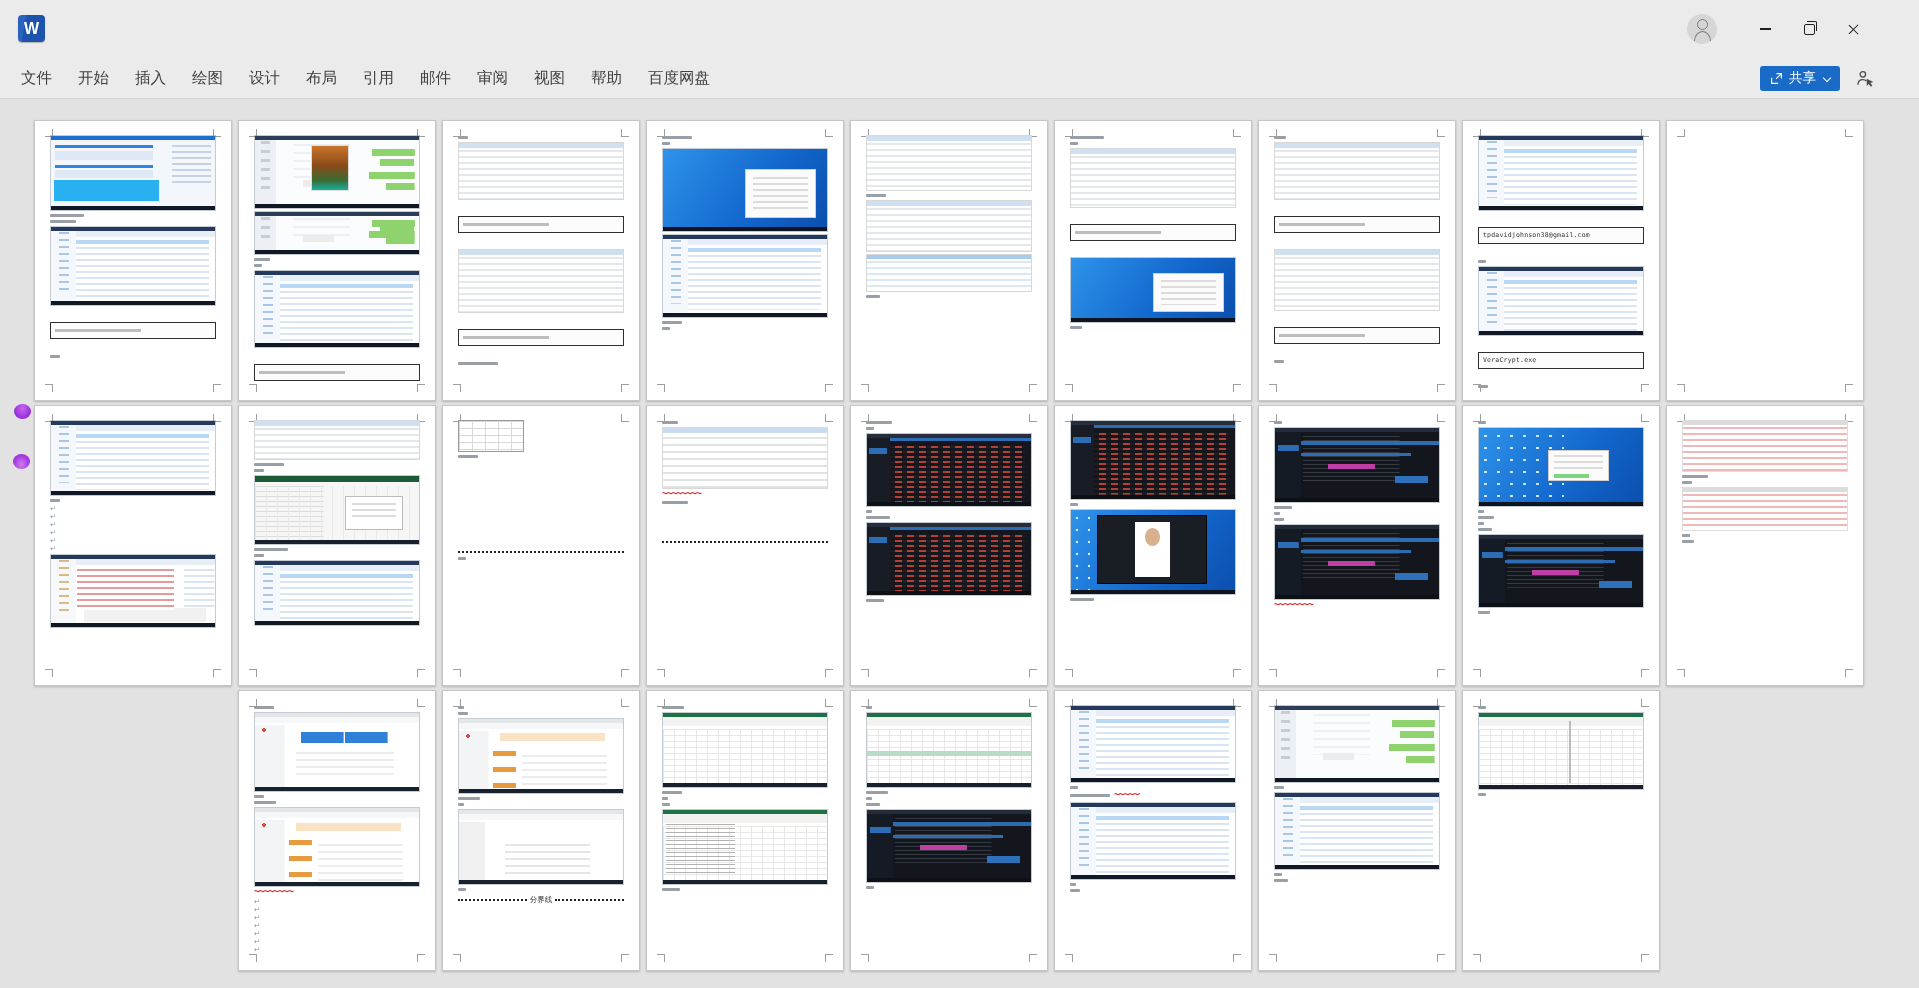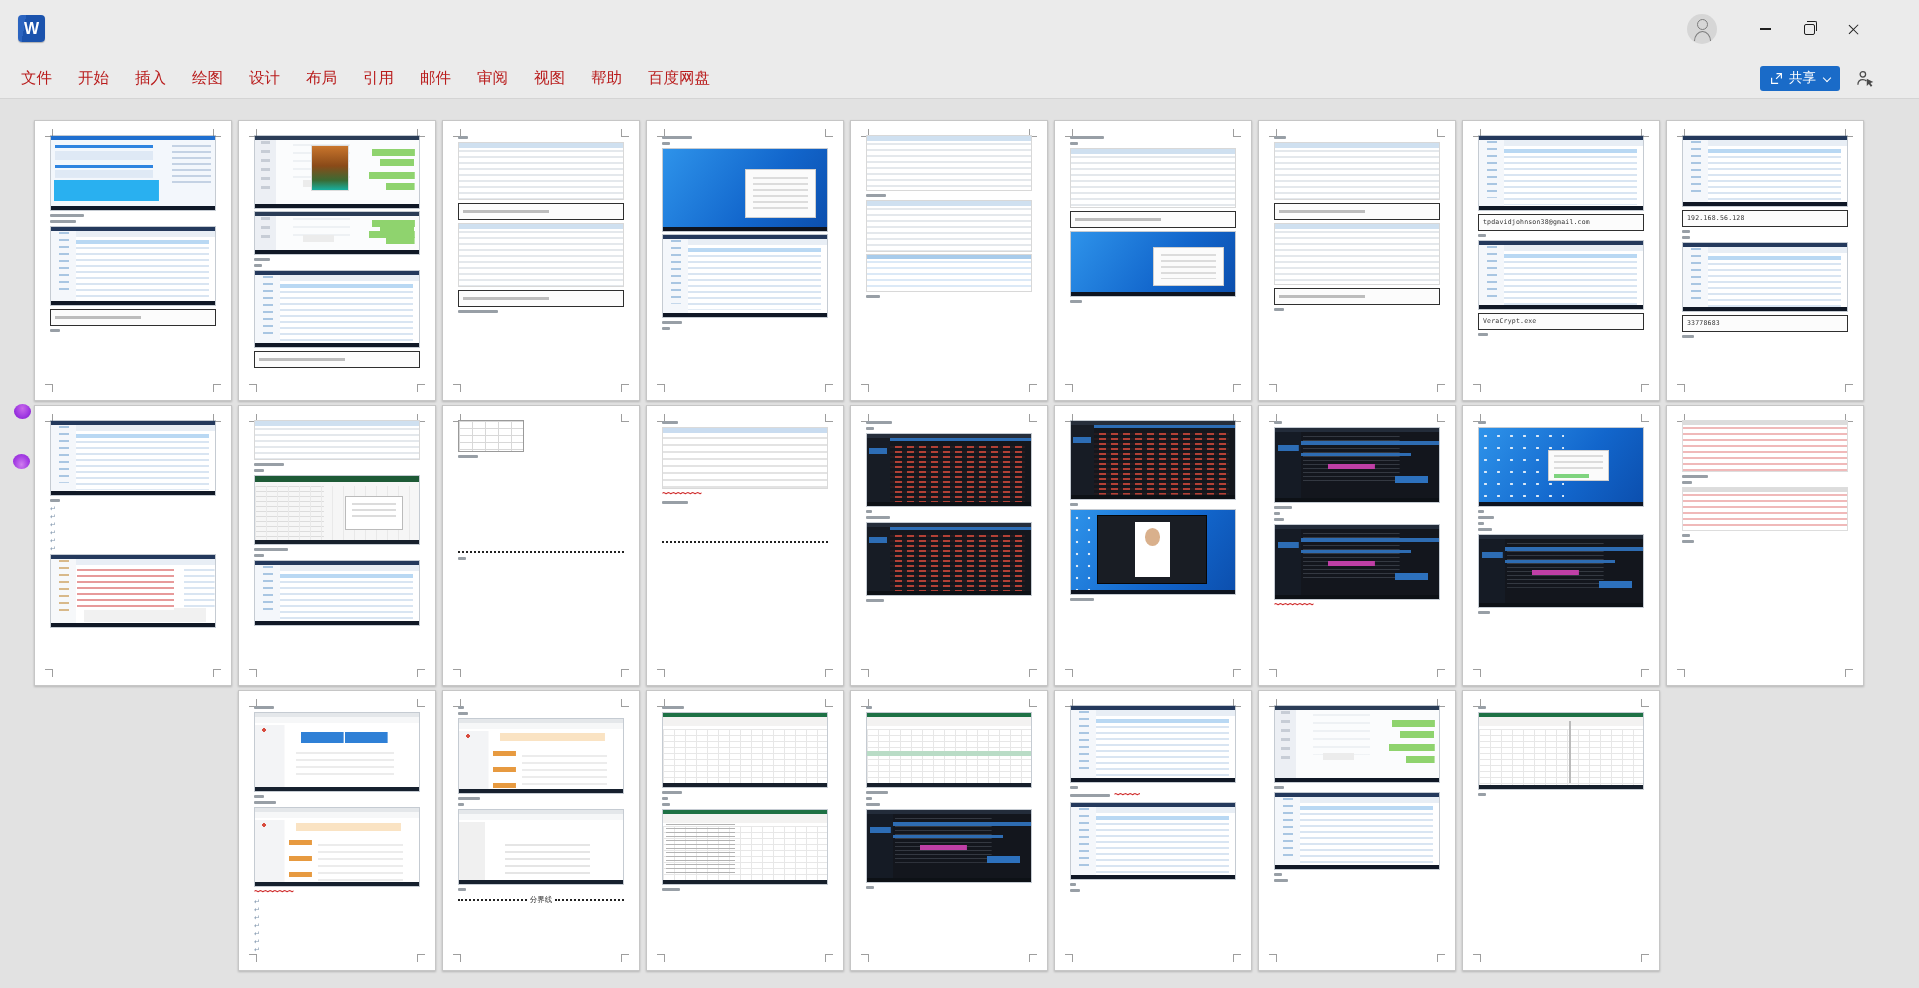--- a/index.html
+++ b/index.html
@@ -31,21 +31,21 @@
   .wbtn-min i{display:block;width:11px;height:1.5px;background:#1f1f1f;}
   .wbtn-max i{display:block;width:9px;height:9px;border:1.2px solid #1f1f1f;border-radius:2px;position:relative;}
   .wbtn-max i::after{content:"";position:absolute;left:2px;top:-4px;width:9px;height:9px;
     border-top:1.2px solid #1f1f1f;border-right:1.2px solid #1f1f1f;border-radius:0 2px 0 0;}
   .wbtn-close i{display:block;position:relative;width:13px;height:13px;}
   .wbtn-close i::before,.wbtn-close i::after{content:"";position:absolute;left:6px;top:0;width:1.4px;height:13px;background:#1f1f1f;}
   .wbtn-close i::before{transform:rotate(45deg);} .wbtn-close i::after{transform:rotate(-45deg);}
   
   .ribbonrow{position:absolute;left:0;top:58px;width:1919px;height:40px;background:#ebebeb;}
   .tabs{list-style:none;margin:0;padding:0 0 0 8px;display:flex;align-items:center;height:40px;}
-  .tabs li{padding:0 13px;font-size:15.5px;color:#b91c1c;cursor:default;}
+  .tabs li{padding:0 13px;font-size:15.5px;color:#404040;cursor:default;}
   .rb-right{position:absolute;right:44px;top:0;height:40px;display:flex;align-items:center;gap:16px;}
   .sharebtn{display:flex;align-items:center;gap:6px;background:#1a6bc8;color:#fff;height:25px;
     padding:0 10px;border-radius:3px;font-size:13.5px;}
   .sharebtn .chev{border-color:#fff;width:5px;height:5px;border-width:1.3px;margin:0 0 0 2px;}
   
   .canvas{position:absolute;left:0;top:98px;width:1919px;height:890px;background:#e2e2e2;border-top:1px solid #d4d4d4;}
   .grid{position:absolute;left:34px;top:21px;display:grid;grid-template-columns:repeat(9,198px);
     grid-auto-rows:281px;column-gap:6px;row-gap:4px;}
   .pg{background:#fff;border:1px solid #c6c6c6;box-shadow:0 1px 2px rgba(0,0,0,.2);
     position:relative;box-sizing:border-box;}
@@ -53,21 +53,21 @@
   u.cm{position:absolute;width:7px;height:7px;display:block;}
   u.tl{left:10px;top:8px;border-right:1px solid #9e9e9e;border-bottom:1px solid #9e9e9e;}
   u.tr{right:10px;top:8px;border-left:1px solid #9e9e9e;border-bottom:1px solid #9e9e9e;}
   u.bl{left:10px;bottom:8px;border-right:1px solid #9e9e9e;border-top:1px solid #9e9e9e;}
   u.br{right:10px;bottom:8px;border-left:1px solid #9e9e9e;border-top:1px solid #9e9e9e;}
   .ink{position:absolute;width:17px;height:15px;border-radius:50%;}
   .ink1{left:14px;top:305px;background:radial-gradient(ellipse at 50% 30%,#c868ea 0%,#a03ae2 55%,#7a14c9 100%);}
   .ink2{left:13px;top:355px;background:radial-gradient(ellipse at 50% 70%,#cf7ef0 0%,#a741e4 55%,#8a1fd6 100%);}
   
   .cap{height:3px;background:#989fa6;border-radius:1px;margin:3px 0;}
-  .abox{height:15px;border:1px solid #2f2f2f;background:#fcfcfc;margin:3px 0;display:flex;align-items:center;
+  .abox{height:15px;border:1px solid #2f2f2f;background:#fcfcfc;margin:16px 0;display:flex;align-items:center;
     padding:0 4px;font:6.5px/1 "DejaVu Sans Mono","Liberation Mono",monospace;color:#333;letter-spacing:.2px;}
   .abox b{font-weight:normal;}
   .blurbar{width:55%;height:3px;background:#bdbdbd;}
   .sq{color:#cf2b2b;font-size:10px;line-height:6px;height:7px;overflow:hidden;letter-spacing:-1px;
     font-weight:bold;width:46px;margin:2px 0;}
   .caprow{display:flex;align-items:center;gap:4px;margin:3px 0;}
   .caprow .cap{margin:0;width:40px;}
   .caprow .sq{width:26px;margin:0;}
   .dots{display:flex;align-items:center;gap:3px;margin:4px 0;}
   .dots s{flex:1;border-top:2px dotted #222;height:0;text-decoration:none;display:block;}
@@ -490,45 +490,20 @@
             <b>VeraCrypt.exe</b>
           </div>
           <div class="cap" style="width: 10px;"></div>
         </div>
       </div>
       <div class="pg" style="grid-area: 1 / 9;">
         <u class="cm tl"></u>
         <u class="cm tr"></u>
         <u class="cm bl"></u>
         <u class="cm br"></u>
-        <div class="pgb">
-          <div class="shot sh-explorer" style="height: 70px;">
-            <b class="sh-t"></b>
-            <b class="sh-m"></b>
-            <b class="sh-s"></b>
-            <i class="sh-i"></i>
-            <b class="sh-x"></b>
-          </div>
-          <div class="abox">
-            <b>192.168.56.128</b>
-          </div>
-          <div class="cap" style="width: 8px;"></div>
-          <div class="cap" style="width: 8px;"></div>
-          <div class="shot sh-explorer" style="height: 68px;">
-            <b class="sh-t"></b>
-            <b class="sh-m"></b>
-            <b class="sh-s"></b>
-            <i class="sh-i"></i>
-            <b class="sh-x"></b>
-          </div>
-          <div class="abox">
-            <b>33778683</b>
-          </div>
-          <div class="cap" style="width: 12px;"></div>
-        </div>
       </div>
       <div class="pg" style="grid-area: 2 / 1;">
         <u class="cm tl"></u>
         <u class="cm tr"></u>
         <u class="cm bl"></u>
         <u class="cm br"></u>
         <div class="pgb">
           <div class="shot sh-explorer" style="height: 74px;">
             <b class="sh-t"></b>
             <b class="sh-m"></b>

